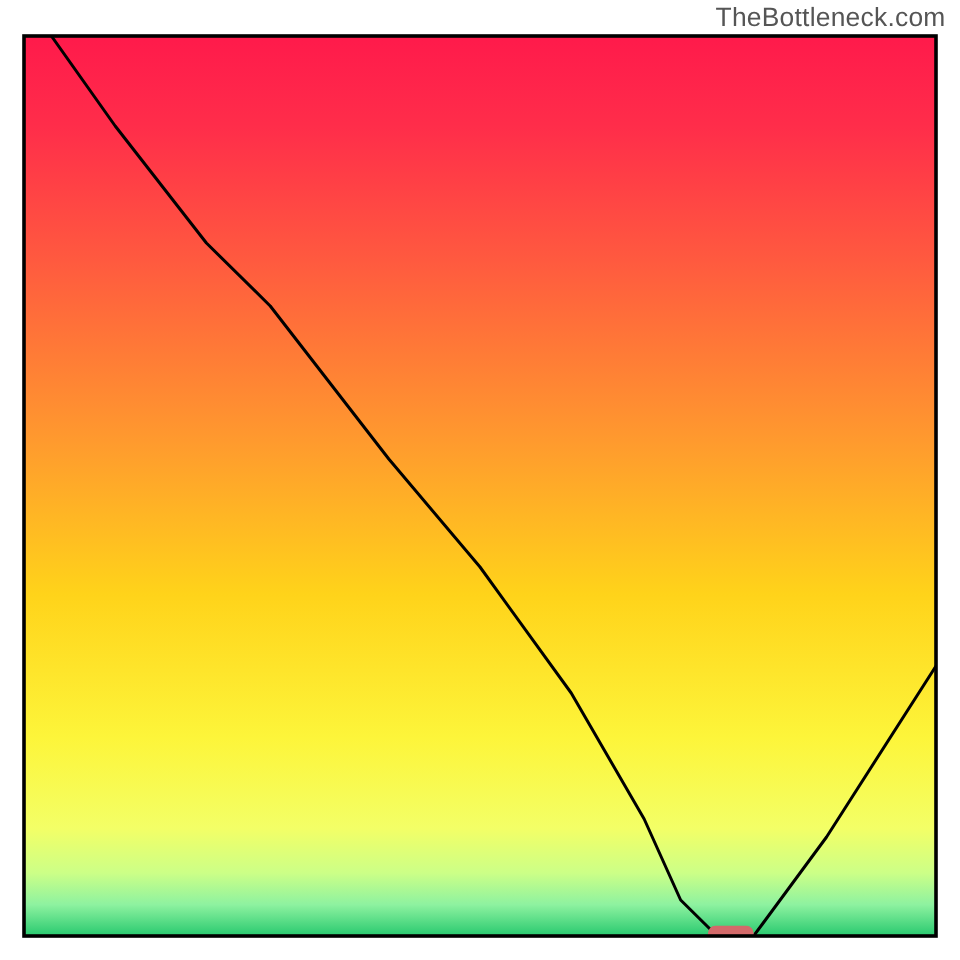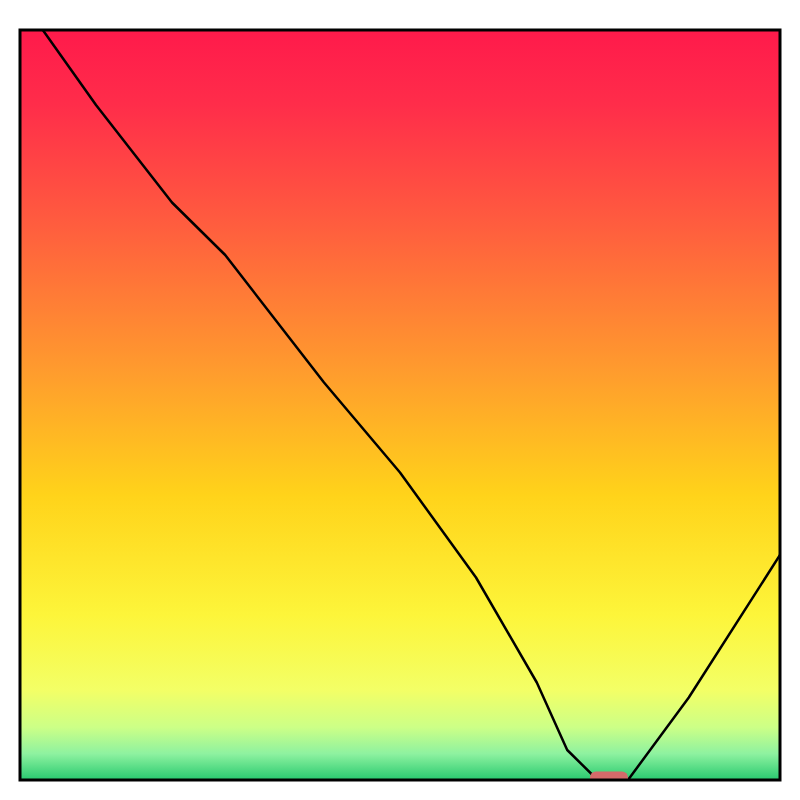--- a/index.html
+++ b/index.html
@@ -25,20 +25,21 @@
     letter-spacing: 0.2px;
   }
   svg {
     display: block;
   }
 </style>
 </head>
 <body>
 
 <div class="chart-container">
+  <div class="watermark">TheBottleneck.com</div>
 
   <svg id="chart-svg" width="800" height="800" viewBox="0 0 800 800">
     <defs>
       <linearGradient id="bg-grad" x1="0" y1="0" x2="0" y2="1">
           <stop offset="0.00%" stop-color="#ff1a4b"></stop>
           <stop offset="10.00%" stop-color="#ff2d4a"></stop>
           <stop offset="25.00%" stop-color="#ff5a3f"></stop>
           <stop offset="45.00%" stop-color="#ff9a2e"></stop>
           <stop offset="62.00%" stop-color="#ffd31a"></stop>
           <stop offset="78.00%" stop-color="#fdf53a"></stop>

